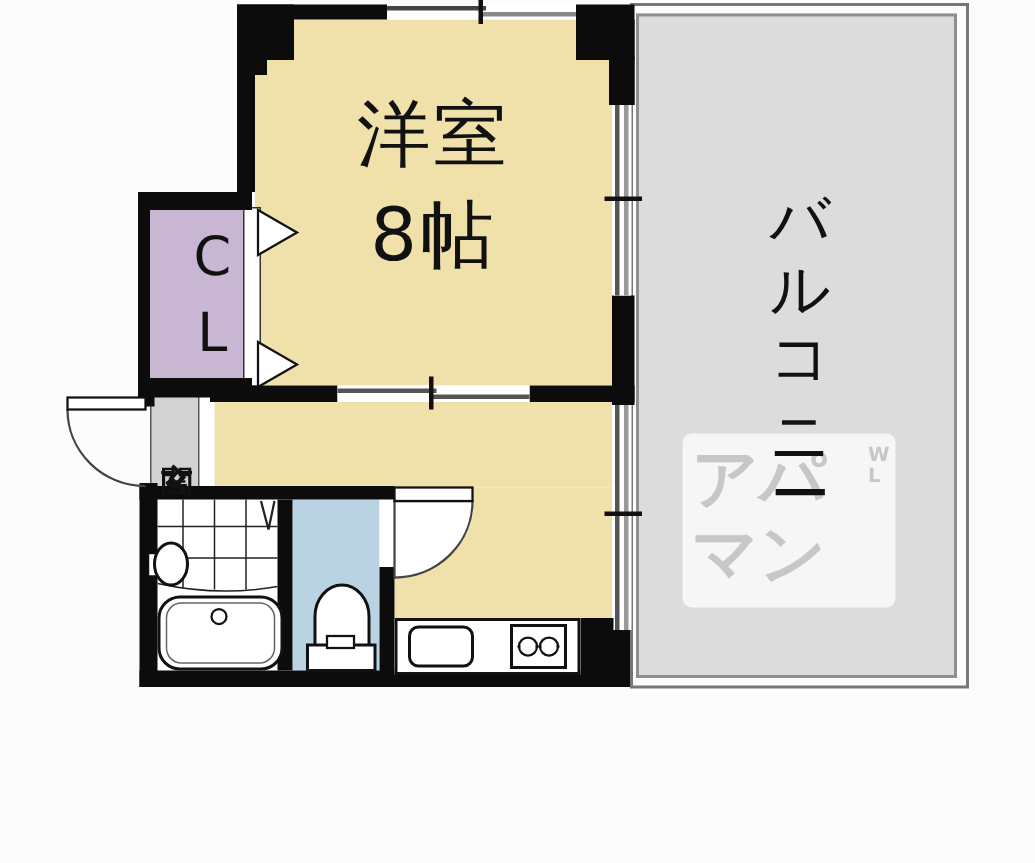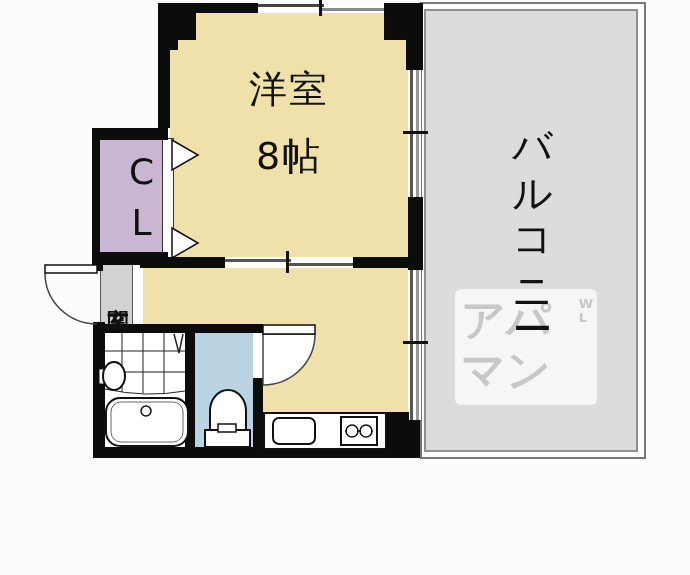--- a/index.html
+++ b/index.html
@@ -10,21 +10,21 @@
   .floor{position:absolute;}
   .win{position:absolute;background:#fff;}
   .winline{position:absolute;}
   .tick{position:absolute;background:#111;}
   .label{position:absolute;color:#111;}
   .vtext{writing-mode:vertical-rl;}
   .vupright{writing-mode:vertical-rl;text-orientation:upright;}
   svg{position:absolute;left:0;top:0;}
   .layer-fixtures{z-index:6;}
   .z1{z-index:1}.z2{z-index:2}.z3{z-index:3}.z4{z-index:4}
-  .room-label{left:170px;top:56px;width:238px;text-align:center;font-size:38px;
+  .room-label{left:170px;top:56px;width:238px;text-align:center;font-size:49px;
     line-height:67px;font-weight:500;letter-spacing:2px;z-index:8;}
   .balcony-label{left:506px;top:102px;height:280px;font-size:40px;font-weight:500;
     letter-spacing:6px;z-index:8;}
   .cl-label{left:100px;top:146px;width:62px;height:112px;font-size:36px;font-weight:500;
     letter-spacing:10px;text-align:center;z-index:8;display:flex;justify-content:center;}
   .genkan-label{left:102px;top:266px;width:30px;height:58px;font-size:21px;font-weight:700;
     letter-spacing:4px;z-index:8;display:flex;justify-content:center;}
   .watermark{left:455px;top:289px;width:142px;height:116px;background:rgba(250,250,250,.85);
     border-radius:6px;z-index:5;color:#C7C7C7;font-weight:700;padding:6px 4px 0 6px;}
   .wm-row{display:flex;align-items:flex-start;justify-content:center;line-height:50px;}

